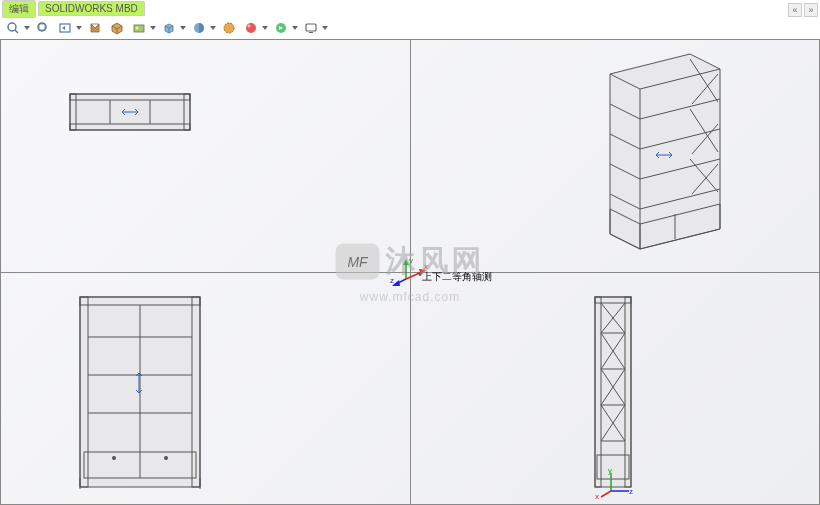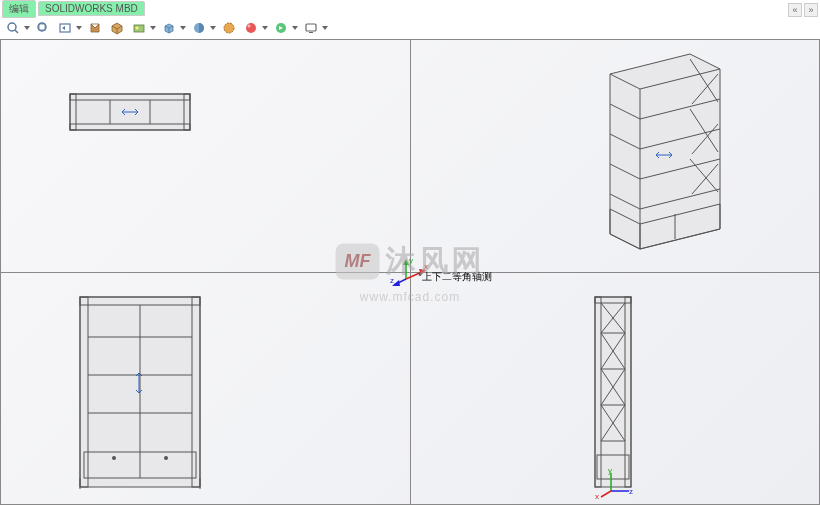--- a/index.html
+++ b/index.html
@@ -1,18 +1,18 @@
 <!DOCTYPE html>
 <html><head>
 <meta charset="utf-8">
 <style>
 *{margin:0;padding:0;box-sizing:border-box}
 body{font-family:"Microsoft YaHei",Arial,sans-serif;font-size:11px;background:#fff;width:820px;height:505px;overflow:hidden;position:relative}
 .tabs{position:absolute;top:0;left:0;height:17px;display:flex;align-items:center;z-index:5}
-.tab{background:#86efac;border:1px solid #ccc;padding:1px 6px;font-size:10px;color:#555;margin-left:2px;border-radius:2px 2px 0 0}
+.tab{background:#bef264;border:1px solid #ccc;padding:1px 6px;font-size:10px;color:#555;margin-left:2px;border-radius:2px 2px 0 0}
 .toolbar{position:absolute;top:17px;left:4px;height:22px;display:flex;align-items:center;gap:4px;z-index:5}
 .tb-btn{width:18px;height:18px;display:flex;align-items:center;justify-content:center;cursor:pointer;border-radius:2px}
 .tb-btn svg{width:14px;height:14px}
 .tb-drop{width:6px;height:18px;display:flex;align-items:center;justify-content:center;cursor:pointer;margin-left:-2px}
 .tb-drop svg{width:6px;height:4px}
 .viewport{position:absolute;top:39px;left:0;right:0;bottom:0;background:linear-gradient(135deg,#f8f8fa 0%,#edeef2 100%)}
 .vp-border{position:absolute;top:0;left:0;right:0;bottom:0;border:1px solid #888;pointer-events:none}
 .divider-v{position:absolute;left:50%;top:0;bottom:0;width:1px;background:#888}
 .divider-h{position:absolute;top:50%;left:0;right:0;height:1px;background:#888}
 .pane{position:absolute;overflow:hidden}
@@ -26,21 +26,21 @@
 .triad svg{display:block}
 .origin-label{position:absolute;left:50%;top:50%;transform:translate(8px,-2px);font-size:10px;color:#000;white-space:nowrap}
 .model{stroke:#555;stroke-width:1;fill:#e8e8eb}
 .model-line{stroke:#555;stroke-width:1;fill:none}
 .ctr-arrow{position:absolute;left:50%;top:50%;transform:translate(-50%,-50%)}
 .nav-arrow{position:absolute;top:3px;width:14px;height:14px;background:#f0f0f0;border:1px solid #ccc;display:flex;align-items:center;justify-content:center;font-size:9px;color:#666;cursor:pointer}
 .nav-l{right:18px}
 .nav-r{right:2px}
 .watermark{position:absolute;left:50%;top:50%;transform:translate(-50%,-50%);display:flex;flex-direction:column;align-items:center;opacity:.55;z-index:10;pointer-events:none}
 .wm-main{display:flex;align-items:center;gap:6px}
-.wm-badge{width:44px;height:36px;border-radius:8px;background:#c8c8c8;display:flex;align-items:center;justify-content:center;color:#7f1d1d;font-weight:bold;font-style:italic;font-size:18px}
+.wm-badge{width:44px;height:36px;border-radius:8px;background:#c8c8c8;display:flex;align-items:center;justify-content:center;color:#000000;font-weight:normal;font-style:italic;font-size:14px}
 .wm-text{font-size:30px;font-weight:bold;color:#a8a8a8;letter-spacing:3px}
 .wm-url{font-size:12px;color:#b0b0b0;letter-spacing:1px;margin-top:8px}
 </style>
 </head>
 <body>
 
 <div class="tabs">
   <div class="tab">编辑</div>
   <div class="tab">SOLIDWORKS MBD</div>
 </div>

